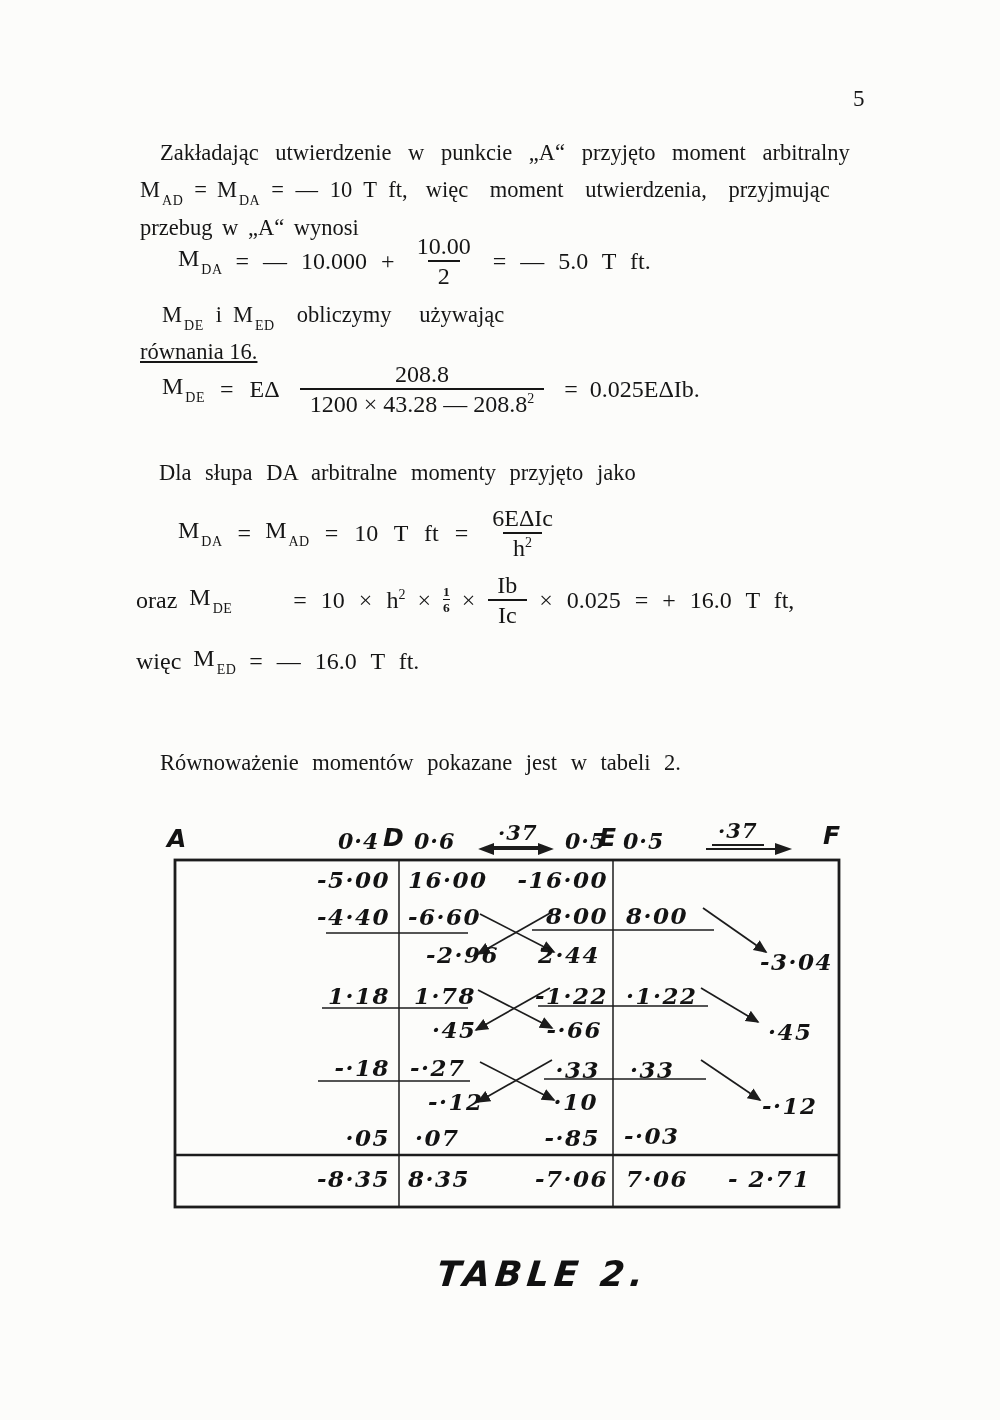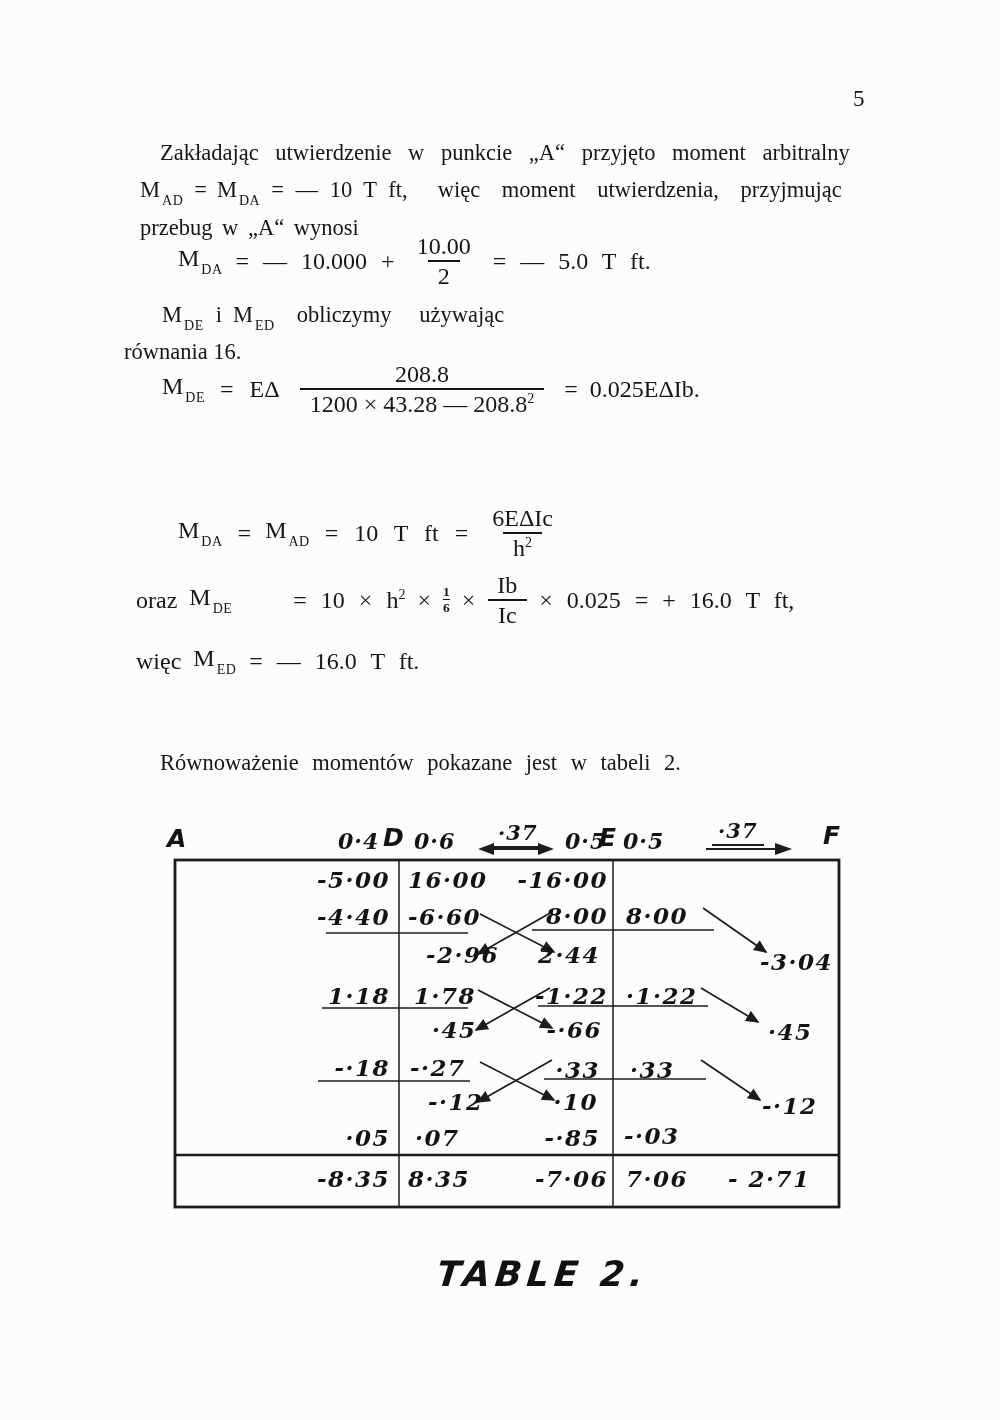--- a/index.html
+++ b/index.html
@@ -53,52 +53,53 @@
 <div class="page">
 
   <span class="pagenum" style="left:853px;top:86px;position:absolute;">5</span>
 
   <div class="line" style="left:160px;top:140px;word-spacing:11px;">Zakładając utwierdzenie w punkcie „A“ przyjęto moment arbitralny</div>
   <div class="line" style="left:140px;top:177px;display:flex;gap:10px;align-items:baseline;">
     <span class="msub"><span>M</span><sub>AD</sub></span>
     <span>=</span>
     <span class="msub"><span>M</span><sub>DA</sub></span>
     <span style="word-spacing:6px;">= — 10 T ft,</span>
-    <span style="word-spacing:16px;margin-left:20px;">więc moment utwierdzenia, przyjmując</span>
+    <span style="word-spacing:16px;margin-left:8px;">więc moment utwierdzenia, przyjmując</span>
   </div>
   <div class="line" style="left:140px;top:215px;word-spacing:4px;">przebug w „A“ wynosi</div>
 
   <div class="feq" style="left:178px;top:233px;gap:12px;">
     <span class="msub"><span>M</span><sub>DA</sub></span>
     <span style="word-spacing:8px;">= — 10.000 +</span>
     <span class="frac">
       <span class="fnum">10.00</span>
       <span class="fden">2</span>
     </span>
     <span style="word-spacing:8px;">= — 5.0 T ft.</span>
   </div>
 
   <div class="line" style="left:162px;top:302px;display:flex;gap:11px;align-items:baseline;">
     <span class="msub"><span>M</span><sub>DE</sub></span>
     <span>i</span>
     <span class="msub"><span>M</span><sub>ED</sub></span>
     <span style="word-spacing:22px;margin-left:10px;">obliczymy używając</span>
   </div>
-  <div class="line" style="left:124px;top:339px;">równania 16.</div>
+  <div class="line" style="left:140px;top:339px;text-decoration:underline;">równania 16.</div>
 
   <div class="feq" style="left:162px;top:361px;gap:14px;">
     <span class="msub"><span>M</span><sub>DE</sub></span>
     <span style="word-spacing:10px;">= EΔ</span>
     <span class="frac" style="margin-left:6px;">
       <span class="fnum">208.8</span>
       <span class="fden"><span>1200 × 43.28 — 208.8</span><sup>2</sup></span>
     </span>
     <span style="word-spacing:6px;margin-left:6px;">= 0.025EΔIb.</span>
   </div>
 
+  <div class="line" style="left:159px;top:460px;word-spacing:8px;">Dla słupa DA arbitralne momenty przyjęto jako</div>
 
   <div class="feq" style="left:178px;top:505px;gap:14px;">
     <span class="msub"><span>M</span><sub>DA</sub></span>
     <span>=</span>
     <span class="msub"><span>M</span><sub>AD</sub></span>
     <span style="word-spacing:10px;">= 10 T ft =</span>
     <span class="frac">
       <span class="fnum">6EΔIc</span>
       <span class="fden"><span>h</span><sup>2</sup></span>
     </span>

